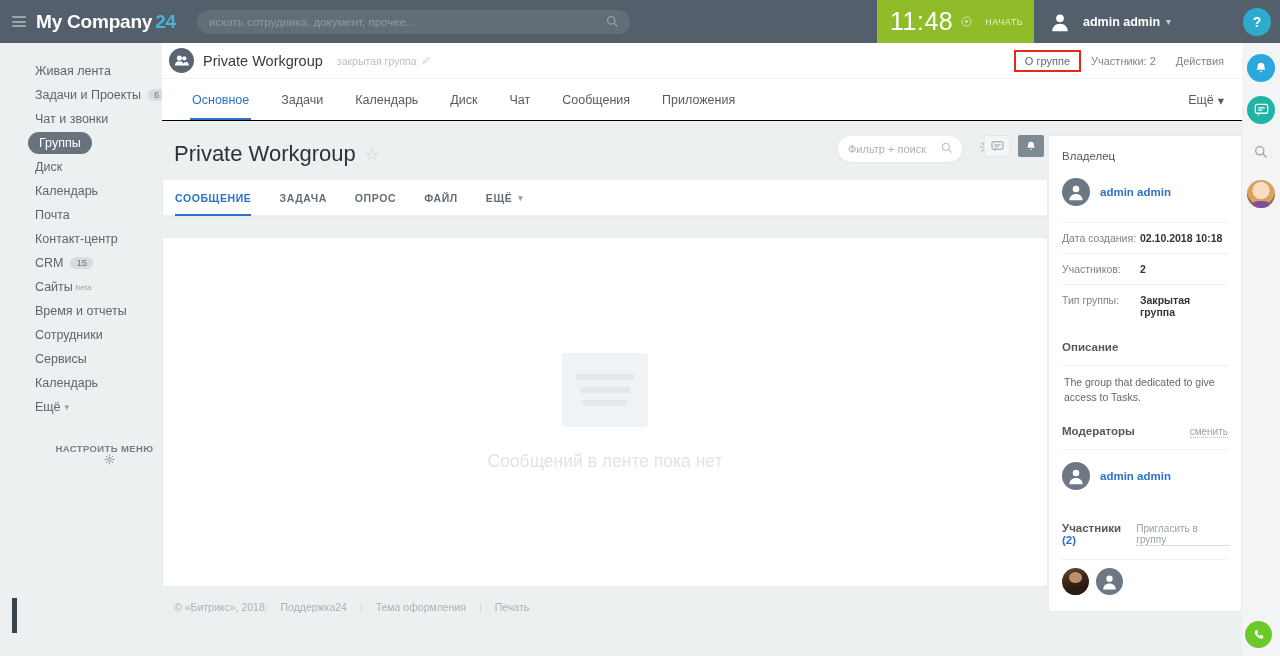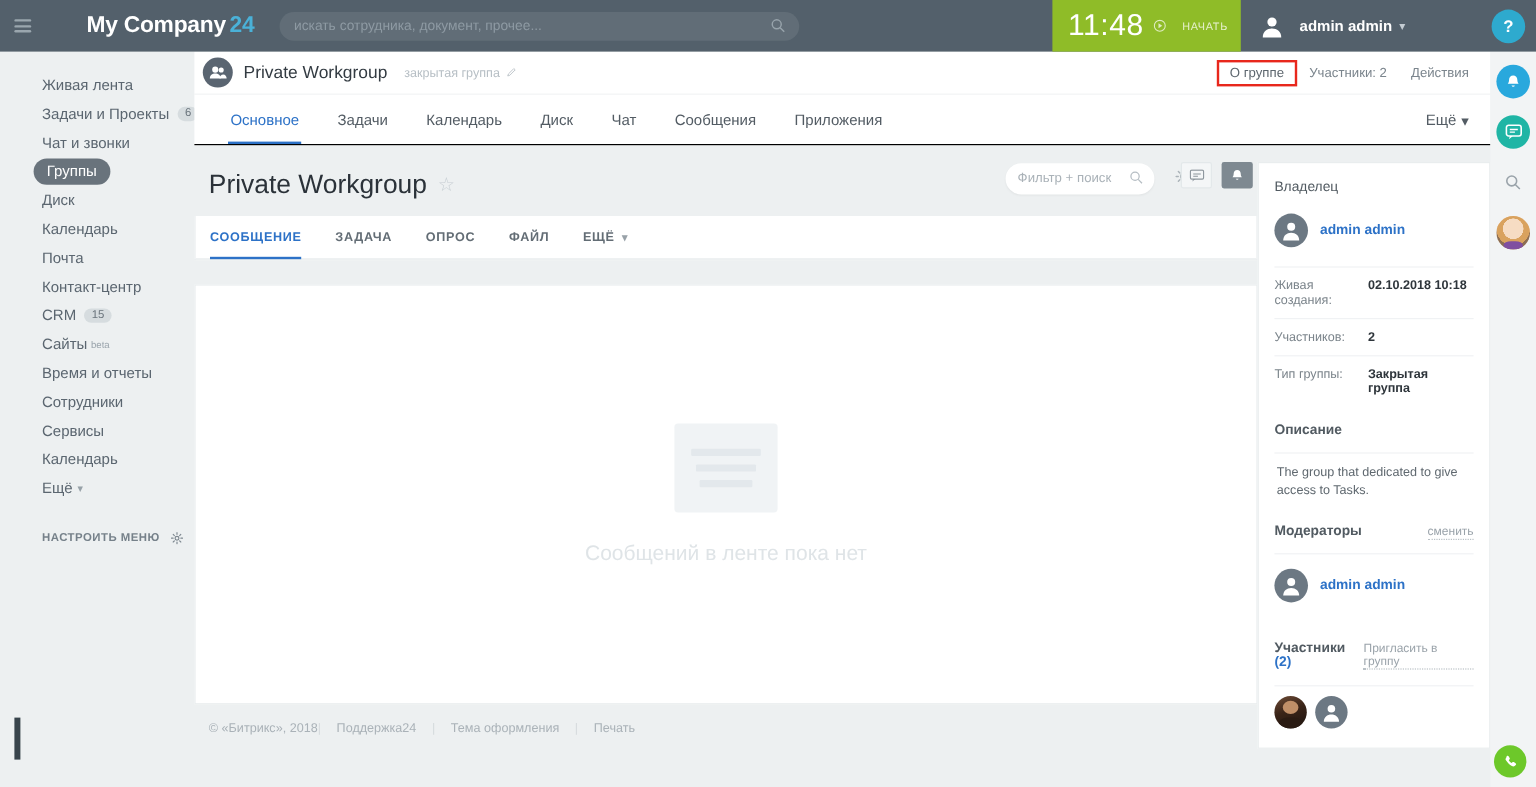--- a/index.html
+++ b/index.html
@@ -12,21 +12,21 @@
   .screen { position: relative; width: 1280px; height: 656px; background: #edf0f1; }
 
   
   .topbar {
     position: absolute; top: 0; left: 0; width: 1280px; height: 43px;
     background: #53606b; display: flex; align-items: center; z-index: 20;
   }
   .burger { width: 14px; height: 11px; margin-left: 12px; margin-right: 10px;
     display: flex; flex-direction: column; justify-content: space-between; cursor: pointer; }
   .burger i { display: block; height: 2px; background: #9aa6ae; border-radius: 1px; }
-  .logo { color: #fff; font-size: 19px; font-weight: bold; letter-spacing: -0.2px; margin-left: 36px; }
+  .logo { color: #fff; font-size: 19px; font-weight: bold; letter-spacing: -0.2px; }
   .logo .num { color: #4ab1d8; font-weight: bold; margin-left: 3px; }
   .topsearch {
     margin-left: 21px; width: 433px; height: 24px; border-radius: 12px;
     background: #616d77; display: flex; align-items: center; padding: 0 12px;
     position: relative;
   }
   .topsearch span { color: #8e9aa3; font-size: 11.5px; }
   .topsearch .mag { position: absolute; right: 11px; top: 5px; }
   .timer {
     position: absolute; left: 877px; top: 0; width: 157px; height: 43px;
@@ -62,21 +62,21 @@
   }
   .snav li .beta { font-size: 8px; color: #9aa4ac; margin-left: 3px; vertical-align: super; }
   .snav li.active { padding-left: 0; margin-left: 16px; }
   .snav li.active .pill {
     background: #69737c; color: #fff; border-radius: 13px; padding: 4px 11px;
     font-size: 12.5px; display: inline-block;
   }
   .snav li .arr { color: #97a1a8; margin-left: 4px; font-size: 9px; }
   .setupmenu {
     margin-top: 24px; padding-left: 23px; display: flex; align-items: center;
-    font-size: 9.5px; color: #76818a; letter-spacing: .4px; font-weight: bold; cursor: pointer;
+    font-size: 9.5px; color: #76818a; letter-spacing: .4px; font-weight: bold; cursor: pointer; flex-direction: column;
   }
   .setupmenu .gear { margin-left: 9px; }
   .sidebar-edge { position: absolute; left: 0; bottom: 0; width: 5px; height: 35px; background: #38444c; }
 
   
   .main { position: absolute; left: 162px; top: 43px; width: 1080px; height: 613px; }
 
   
   .grp-head {
     background: #fff; height: 36px; display: flex; align-items: center;
@@ -425,21 +425,21 @@
             <div class="avatar-sil" style="width:28px;height:28px;">
               <svg width="20" height="20" viewBox="0 0 24 24">
                   <circle cx="12" cy="8.4" r="4" fill="#fff"></circle>
                   <path d="M4 22c0-4.8 3.6-7.6 8-7.6s8 2.8 8 7.6z" fill="#fff"></path>
                 </svg>
             </div>
             <div class="nm">admin admin</div>
           </div>
 
           <div class="kv">
-            <div class="k">Живая создания:</div>
+            <div class="k">Дата создания:</div>
             <div class="v">02.10.2018 10:18</div>
           </div>
           <div class="kv">
             <div class="k">Участников:</div>
             <div class="v">2</div>
           </div>
           <div class="kv">
             <div class="k">Тип группы:</div>
             <div class="v">Закрытая группа</div>
           </div>

